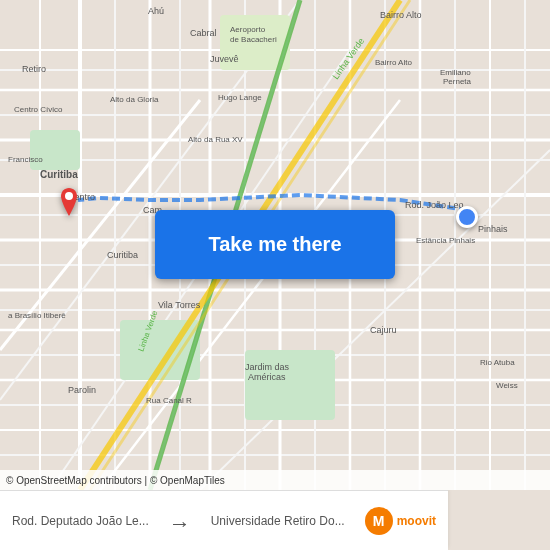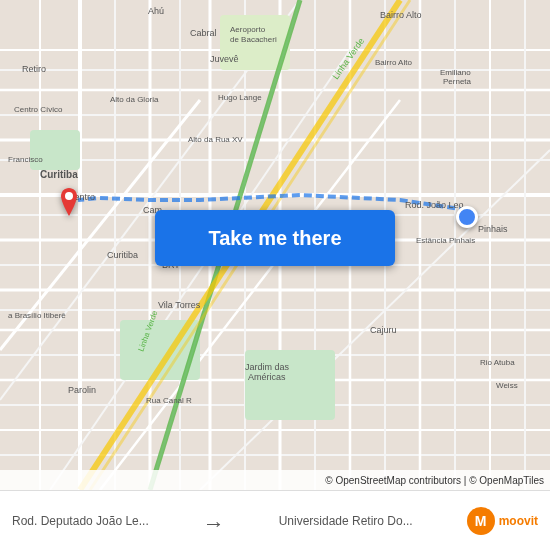--- a/index.html
+++ b/index.html
@@ -25,21 +25,21 @@
       top: 0; left: 0;
       width: 100%; height: 100%;
     }
 
     
     #take-me-there-btn {
       position: absolute;
       top: 210px;
       left: 155px;
       width: 240px;
-      height: 56px;
+      height: 69px;
       background: #1a73e8;
       color: white;
       font-size: 20px;
       font-weight: bold;
       border: none;
       border-radius: 6px;
       cursor: pointer;
       display: flex;
       align-items: center;
       justify-content: center;
@@ -81,26 +81,25 @@
       left: 0;
       right: 0;
       height: 20px;
       background: rgba(255,255,255,0.85);
       display: flex;
       align-items: center;
       padding: 0 6px;
       font-size: 10px;
       color: #333;
       z-index: 20;
-      justify-content: flex-end;
     }
 
     
     #bottom-bar {
-      width: 550px;
+      width: 448px;
       height: 60px;
       background: white;
       display: flex;
       align-items: center;
       justify-content: space-between;
       padding: 0 12px;
       border-top: 1px solid #ddd;
       box-shadow: 0 -2px 4px rgba(0,0,0,0.1);
     }
 

